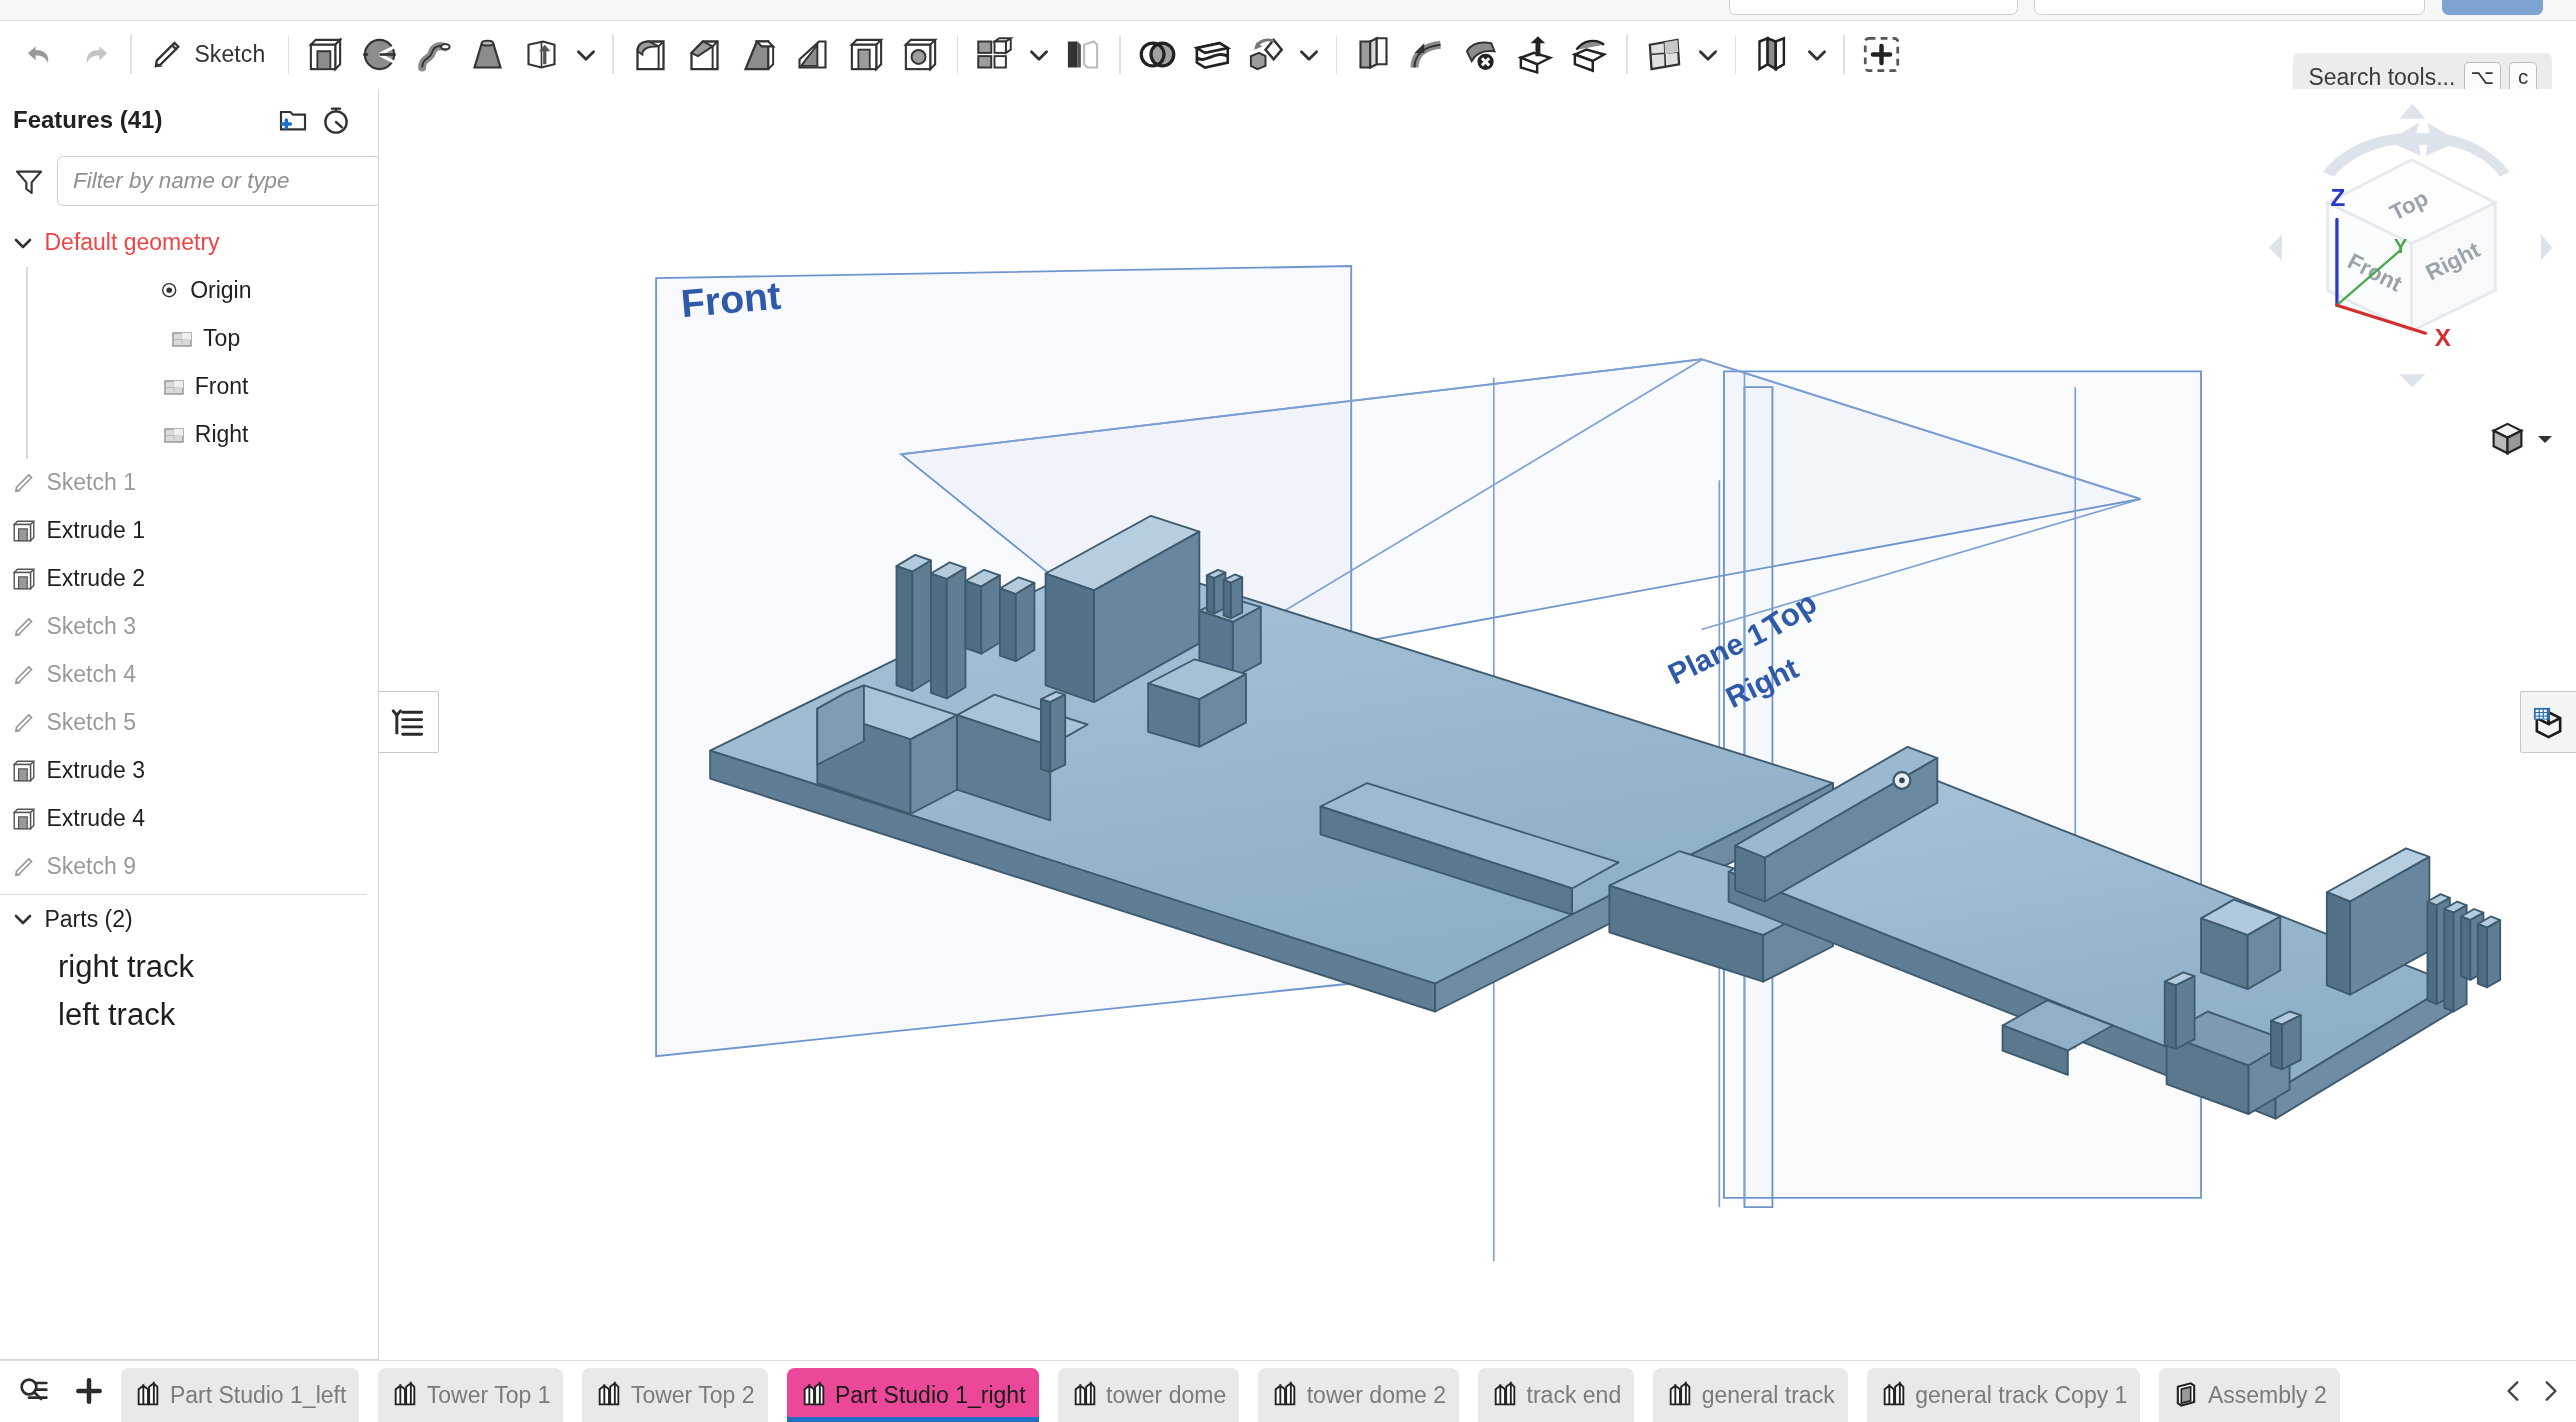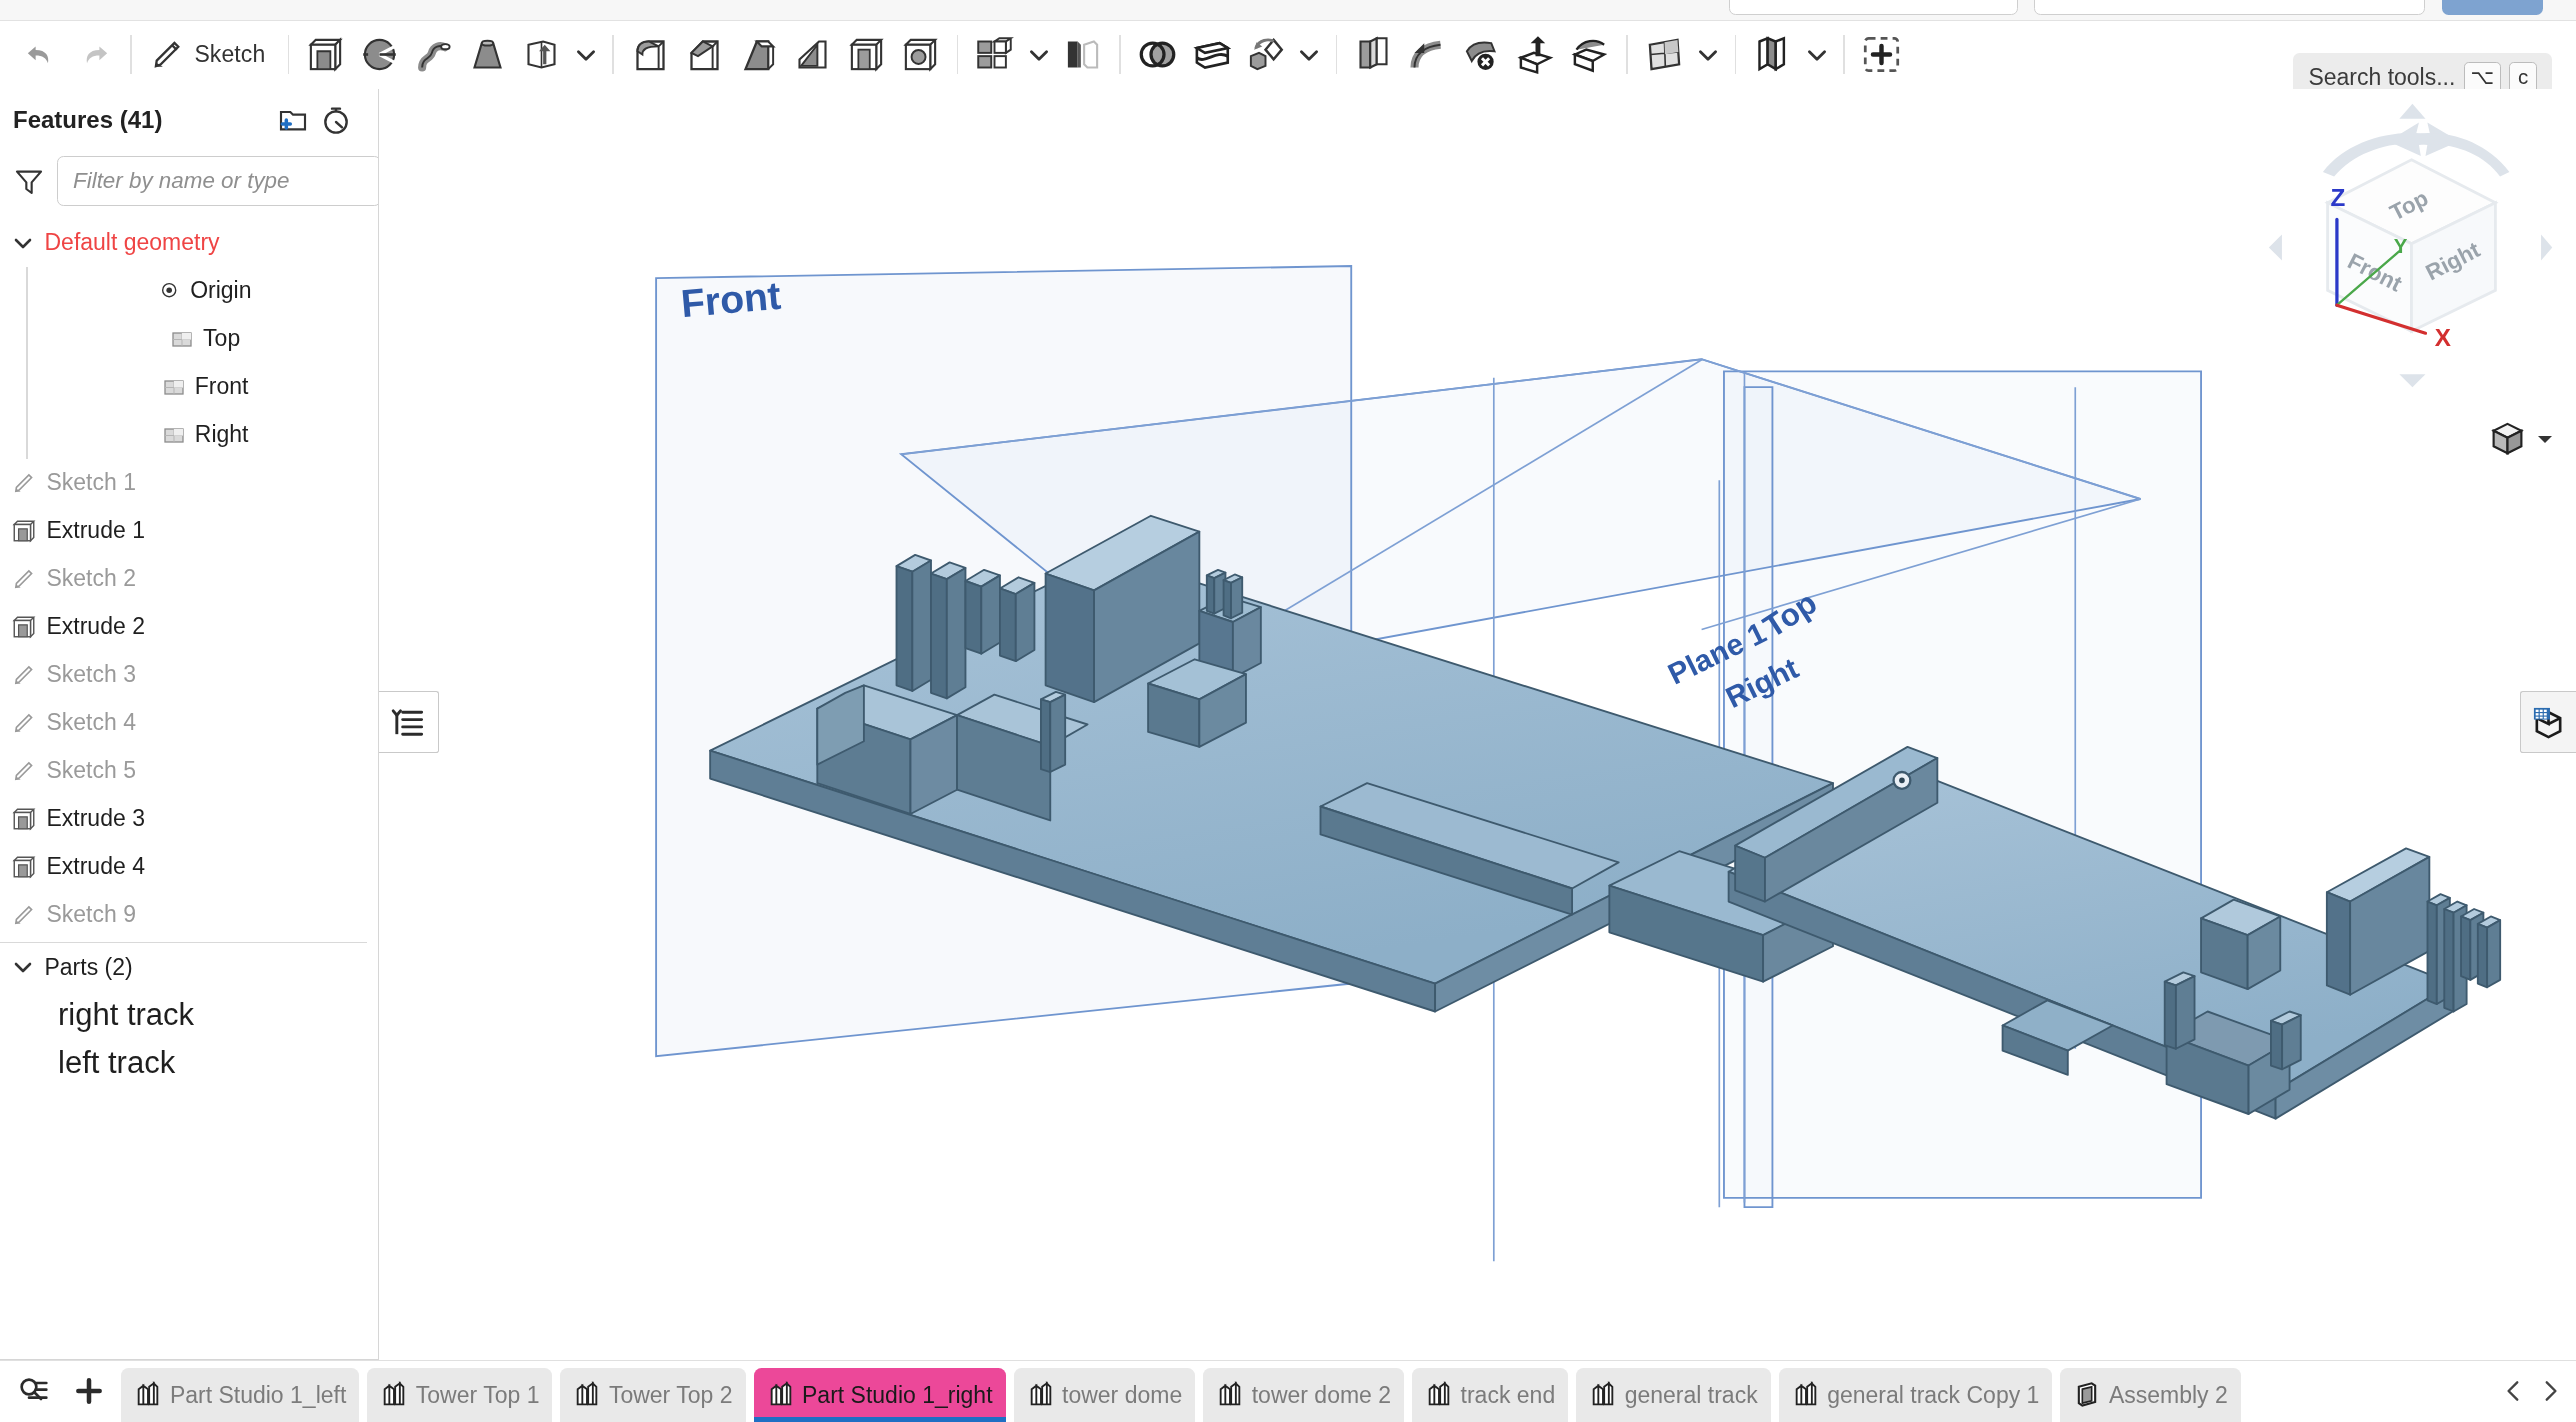--- a/index.html
+++ b/index.html
@@ -145,21 +145,21 @@
   .tabbar {
     position: absolute; left: 0; bottom: 0; width: 2576px; height: 62px;
     background: #ffffff; display: flex; align-items: flex-end;
     border-top: 0.9px solid #e0e0e0;
   }
   .tabbar-tools {
     display: flex; align-items: center; height: 62px; padding: 0 11.2px; gap: 13px; flex: none;
   }
   .tb-ibtn { width: 43px; height: 43px; display: inline-flex; align-items: center; justify-content: center; cursor: pointer; border-radius: 3.7px; }
 
-  .tabs { display: flex; align-items: flex-end; gap: 8px; flex: 1 1 auto; overflow: hidden; height: 62px; }
+  .tabs { display: flex; align-items: flex-end; gap: 19px; flex: 1 1 auto; overflow: hidden; height: 62px; }
   .tab {
     display: inline-flex; align-items: center; gap: 7.5px;
     height: 54px; padding: 0 13px; background: #e9e9e9;
     border-radius: 7.5px 7.5px 0 0; cursor: pointer; flex: none; white-space: nowrap;
     position: relative;
   }
   .tab .tname { font-size: 23px; color: #7b7b7b; }
   .tab.active { background: #ec4899; }
   .tab.active .tname { color: #1a1a1a; }
   .tab.active::after {
@@ -596,29 +596,20 @@
         <span class="ic">
           <svg width="26" height="26" viewBox="0 0 24 24">
               <path d="M3 6 L18 6 L21 3 L6 3 Z M18 6 L18 21 L21 18 L21 3" fill="#fff" stroke="#555" stroke-width="1.3"></path>
               <rect x="3" y="6" width="15" height="15" fill="#fff" stroke="#555" stroke-width="1.3"></rect>
               <path d="M7 10 L15 10 L15 21 L7 21 Z" fill="#999" stroke="#555" stroke-width="1.1"></path>
             </svg>
         </span>
         <span class="tlabel">Extrude 1</span>
       </div>
 
-      <div class="tree-row dim">
-        <span class="ic">
-          <svg width="26" height="26" viewBox="0 0 24 24">
-              <path d="M4.5 19.5 L7.5 18.5 L19 7 L16.5 4.5 L5 16 Z" fill="none" stroke="#9a9a9a" stroke-width="1.5"></path>
-              <path d="M4.2 20 L9 20 L5 17.5 Z" fill="#9a9a9a"></path>
-            </svg>
-        </span>
-        <span class="tlabel">Sketch 2</span>
-      </div>
 
       <div class="tree-row">
         <span class="ic">
           <svg width="26" height="26" viewBox="0 0 24 24">
               <path d="M3 6 L18 6 L21 3 L6 3 Z M18 6 L18 21 L21 18 L21 3" fill="#fff" stroke="#555" stroke-width="1.3"></path>
               <rect x="3" y="6" width="15" height="15" fill="#fff" stroke="#555" stroke-width="1.3"></rect>
               <path d="M7 10 L15 10 L15 21 L7 21 Z" fill="#999" stroke="#555" stroke-width="1.1"></path>
             </svg>
         </span>
         <span class="tlabel">Extrude 2</span>

